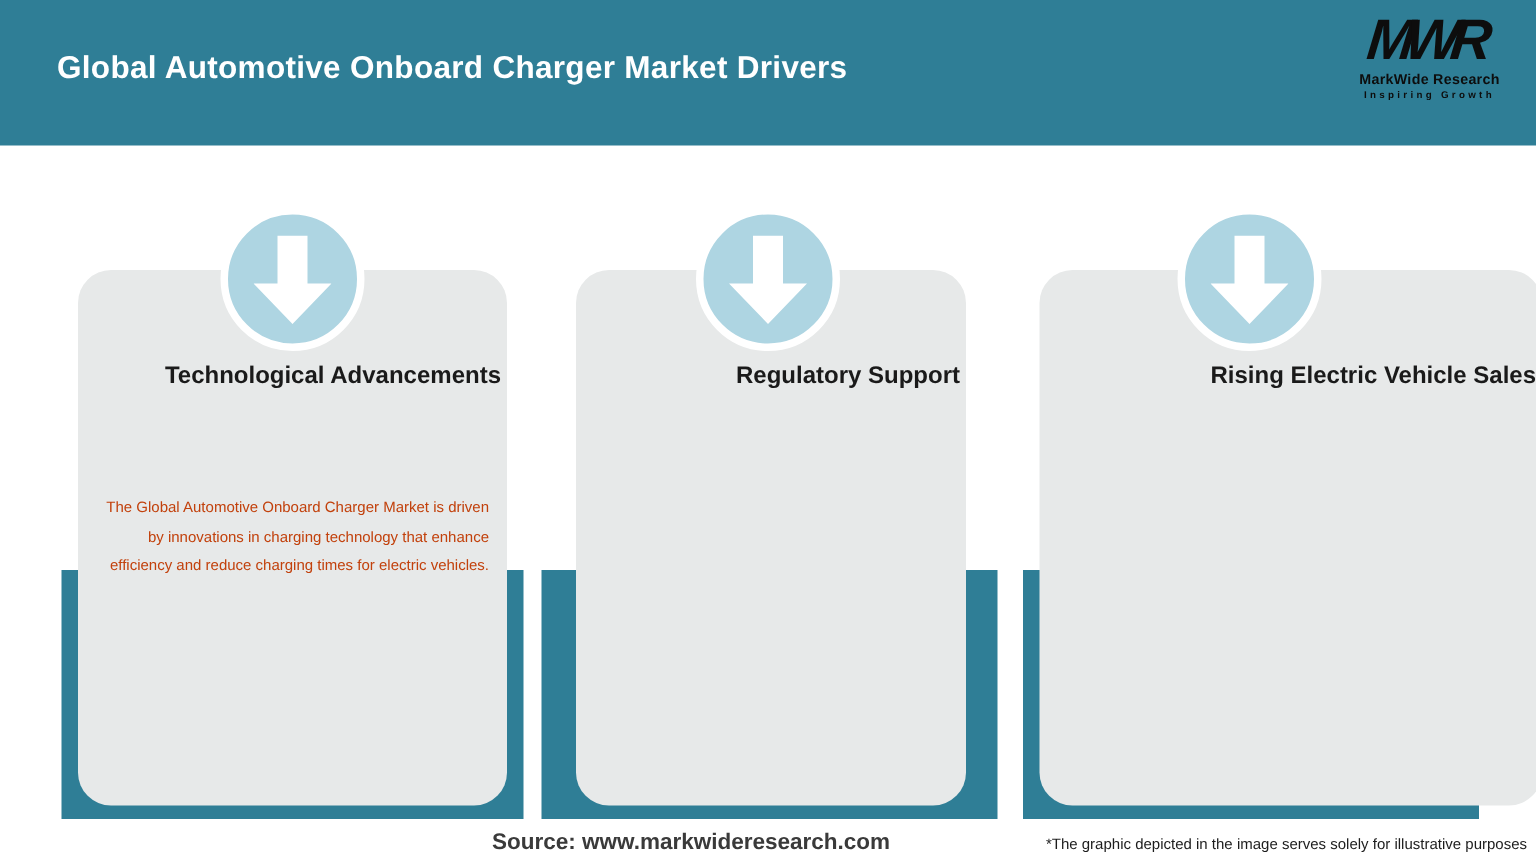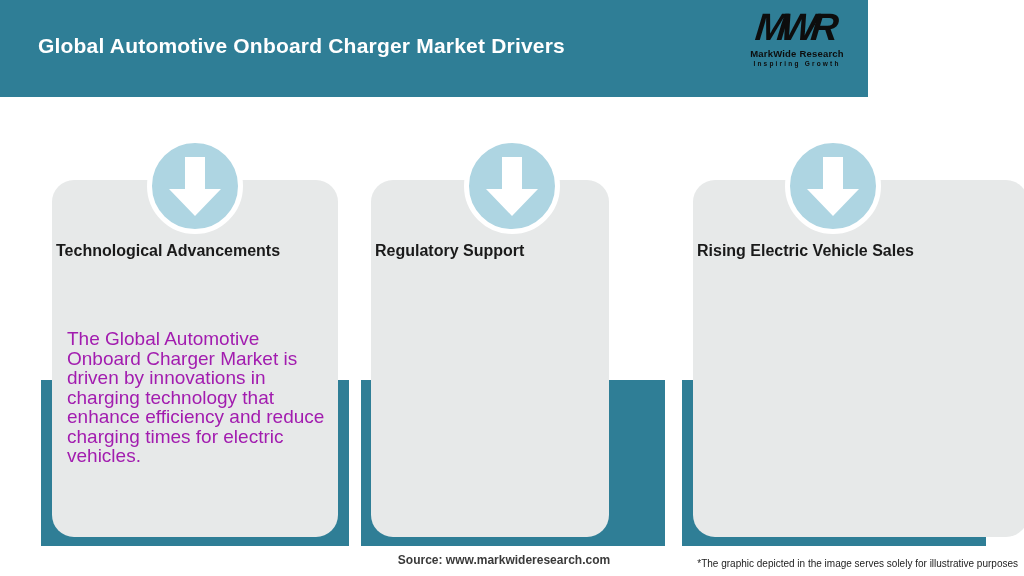--- a/index.html
+++ b/index.html
@@ -3,21 +3,21 @@
 <meta charset="utf-8">
 <style>
   html,body { margin:0; padding:0; background:#ffffff; }
   .page {
     position:relative; width:1024px; height:576px; overflow:hidden;
     background:#ffffff; font-family:"Liberation Sans", sans-serif;
   }
 
   
   .header {
-    position:absolute; left:0; top:0; width:868px; height:97px;
+    position:absolute; left:0; top:0; width:1024px; height:97px;
     background:#2f7e96; display:flex; align-items:center;
   }
   .page-title {
     margin:0 0 6px 38px; color:#ffffff; font-size:21px; font-weight:bold;
     letter-spacing:0.2px;
   }
   .logo {
     position:absolute; right:10px; top:8px; width:122px; text-align:center;
     color:#0d0d0d; line-height:1;
   }
@@ -34,32 +34,32 @@
     position:absolute; top:180px; height:357px; background:#e7e9e9;
     border-radius:22px;
   }
   .circle {
     position:absolute; top:138px; width:86px; height:86px; border-radius:50%;
     background:#aed5e2; border:5px solid #ffffff;
     display:flex; align-items:center; justify-content:center;
   }
   .circle svg { display:block; margin-top:2px; }
   .card-title {
-    position:absolute; top:62px; left:4px; right:4px; text-align:left;
+    position:absolute; top:62px; left:4px; right:4px; text-align:right;
     font-size:16px; font-weight:bold; color:#1a1a1a;
   }
   .card-desc {
     position:absolute; top:149px; left:15px; right:12px;
-    font-size:19px; line-height:19.5px; color:#a21caf; text-align:left;
+    font-size:10px; line-height:19.5px; color:#c2410c; text-align:right;
   }
 
   
   .source {
-    position:absolute; left:328px; top:553px; width:352px; text-align:center;
-    font-size:12px; font-weight:bold; color:#3a3a3a;
+    position:absolute; left:328px; top:553px; width:352px; 
+    font-size:15px; font-weight:bold; color:#3a3a3a;
   }
   .disclaimer {
     position:absolute; right:6px; top:558px; font-size:10px; color:#1c1c1c;
   }
 </style>
 </head>
 <body>
 
 <div class="page">
 
@@ -79,21 +79,21 @@
   </div>
   <div class="circle" style="left:147px;">
     <span>
       <svg width="52" height="60" viewBox="0 0 52 60">
           <path d="M16 0 h20 v32 h16 L26 59 L0 32 h16 Z" fill="#ffffff"></path>
         </svg>
     </span>
   </div>
 
   <div class="backing" style="left:361px; width:304px;"></div>
-  <div class="card" style="left:371px; width:238px;">
+  <div class="card" style="left:384px; width:260px;">
     <div class="card-title">Regulatory Support</div>
   </div>
   <div class="circle" style="left:464px;">
     <span>
       <svg width="52" height="60" viewBox="0 0 52 60">
           <path d="M16 0 h20 v32 h16 L26 59 L0 32 h16 Z" fill="#ffffff"></path>
         </svg>
     </span>
   </div>
 

